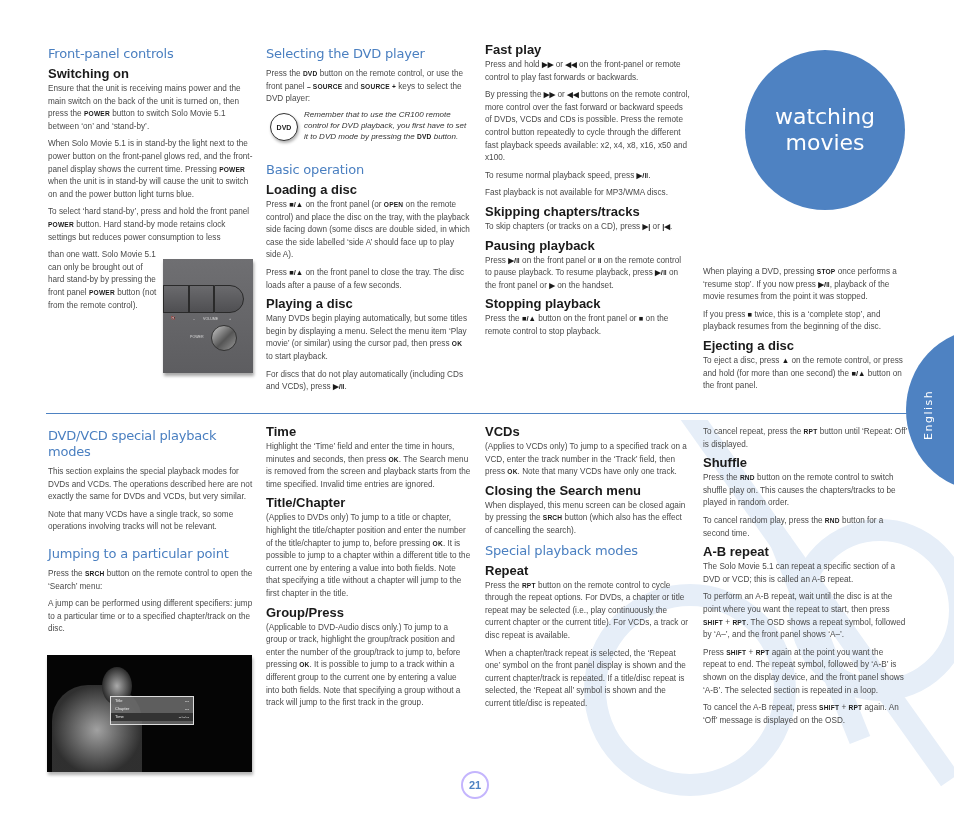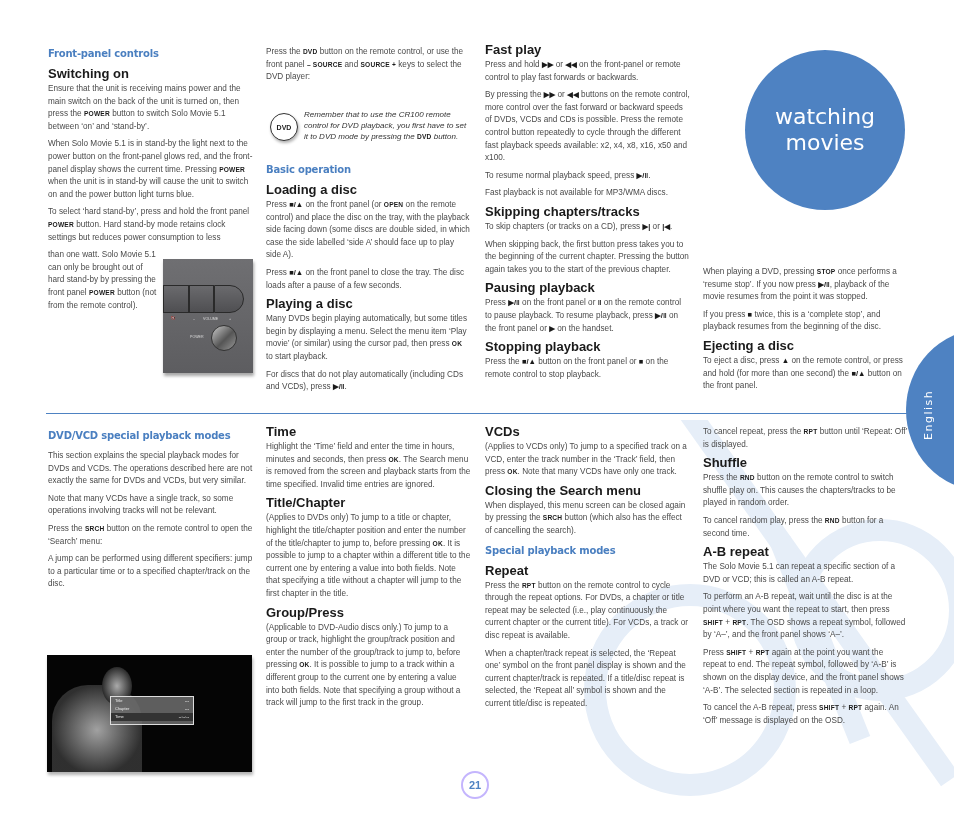--- a/index.html
+++ b/index.html
@@ -6,22 +6,22 @@
   body {
     width: 954px; height: 820px; position: relative; overflow: hidden;
     background: #ffffff;
     font-family: "Liberation Sans", sans-serif;
     color: #4a4a4a;
   }
   .page { position: absolute; left: 0; top: 0; width: 954px; height: 820px; }
   .col { position: absolute; font-size: 8.2px; line-height: 12.6px; }
   .col p { margin: 0 0 5px 0; }
   h2 {
-    margin: 0 0 6px 0; font-weight: bold; color: #4a7fc0;
-    font-family: "DejaVu Sans", sans-serif; font-size: 10px; line-height: 16px;
+    margin: 0 0 6px 0; font-weight: normal; color: #4a7fc0;
+    font-family: "DejaVu Sans", sans-serif; font-size: 13px; line-height: 16px;
     letter-spacing: -0.2px;
   }
   h3 {
     margin: 6px 0 3px 0; font-size: 13px; font-weight: bold; color: #1a1a1a;
     font-family: "Liberation Sans", sans-serif; line-height: 12px;
   }
   .k { font-weight: bold; font-size: 6.6px; text-transform: uppercase; color: #1a1a1a; letter-spacing: 0.2px; }
   .ic { display: inline-block; font-size: 7.5px; color: #1a1a1a; font-weight: bold; }
   .watermark { position: absolute; left: 480px; top: 420px; width: 474px; height: 400px; overflow: hidden; pointer-events: none; }
   .big-circle {
@@ -99,20 +99,21 @@
     </div>
     <span class="lbl" style="left:8px; top:57px;">🔇</span>
     <span class="lbl" style="left:30px; top:58px;">–</span>
     <span class="lbl" style="left:40px; top:58px;">VOLUME</span>
     <span class="lbl" style="left:66px; top:58px;">+</span>
     <span class="lbl" style="left:27px; top:76px;">POWER</span>
     <div class="knob"></div>
   </div>
 
   <div class="col" style="left:266px; top:46px; width:205px;">
+    <h2>Selecting the DVD player</h2>
     <p><span>Press the </span><span class="k">DVD</span><span> button on the remote control, or use the front panel </span><span class="k">– SOURCE</span><span> and </span><span class="k">SOURCE +</span><span> keys to select the DVD player:</span></p>
   </div>
   <div class="dvd-badge">DVD</div>
   <div class="dvd-note"><span>Remember that to use the CR100 remote control for DVD playback, you first have to set it to DVD mode by pressing the </span><span class="k" style="font-style:normal;">DVD</span><span> button.</span></div>
 
   <div class="col" style="left:266px; top:162px; width:205px;">
     <h2>Basic operation</h2>
     <h3>Loading a disc</h3>
     <p><span>Press </span><span class="ic">■/▲</span><span> on the front panel (or </span><span class="k">OPEN</span><span> on the remote control) and place the disc on the tray, with the playback side facing down (some discs are double sided, in which case the side labelled ‘side A’ should face up to play side A).</span></p>
     <p><span>Press </span><span class="ic">■/▲</span><span> on the front panel to close the tray. The disc loads after a pause of a few seconds.</span></p>
@@ -122,21 +123,20 @@
   </div>
 
   <div class="col" style="left:485px; top:44px; width:205px;">
     <h3 style="margin-top:0;">Fast play</h3>
     <p><span>Press and hold </span><span class="ic">▶▶</span><span> or </span><span class="ic">◀◀</span><span> on the front-panel or remote control to play fast forwards or backwards.</span></p>
     <p><span>By pressing the </span><span class="ic">▶▶</span><span> or </span><span class="ic">◀◀</span><span> buttons on the remote control, more control over the fast forward or backward speeds of  DVDs, VCDs and CDs is possible. Press the remote control button repeatedly to cycle through the different fast playback speeds available: x2, x4, x8, x16, x50 and x100.</span></p>
     <p><span>To resume normal playback speed, press </span><span class="ic">▶/‖</span><span>.</span></p>
     <p>Fast playback is not available for MP3/WMA discs.</p>
     <h3>Skipping chapters/tracks</h3>
     <p><span>To skip chapters (or tracks on a CD), press </span><span class="ic">▶|</span><span> or </span><span class="ic">|◀</span><span>.</span></p>
-    <p>When skipping back, the first button press takes you to the beginning of the current chapter. Pressing the button again takes you to the start of the previous chapter.</p>
     <h3>Pausing playback</h3>
     <p><span>Press </span><span class="ic">▶/‖</span><span> on the front panel or </span><span class="ic">‖</span><span> on the remote control to pause playback. To resume playback, press </span><span class="ic">▶/‖</span><span> on the front panel or </span><span class="ic">▶</span><span> on the handset.</span></p>
     <h3>Stopping playback</h3>
     <p><span>Press the </span><span class="ic">■/▲</span><span> button on the front panel or </span><span class="ic">■</span><span> on the remote control to stop playback.</span></p>
   </div>
 
   <div class="big-circle" style="padding:0 30px; box-sizing:border-box;">watching movies</div>
 
   <div class="col" style="left:703px; top:266px; width:205px;">
     <p><span>When playing a DVD, pressing </span><span class="k">STOP</span><span> once performs a ‘resume stop’. If you now press </span><span class="ic">▶/‖</span><span>, playback of the movie resumes from the point it was stopped.</span></p>
@@ -147,20 +147,21 @@
 
   <div class="tab-circle"></div>
   <div class="tab-label">English</div>
 
   <div class="hrule"></div>
 
   <div class="col" style="left:48px; top:428px; width:205px;">
     <h2>DVD/VCD special playback modes</h2>
     <p>This section explains the special playback modes for DVDs and VCDs. The operations described here are not exactly the same for DVDs and VCDs, but very similar.</p>
     <p>Note that many VCDs have a single track, so some operations involving tracks will not be relevant.</p>
+    <h2 style="margin-top:12px;">Jumping to a particular point</h2>
     <p><span>Press the </span><span class="k">SRCH</span><span> button on the remote control to open the ‘Search’ menu:</span></p>
     <p>A jump can be performed using different specifiers: jump to a particular time or to a specified chapter/track on the disc.</p>
   </div>
 
   <div class="osd-img">
     <div class="figure"></div>
     <div class="head"></div>
     <div class="menu">
       <div>
           <span>Title</span>

